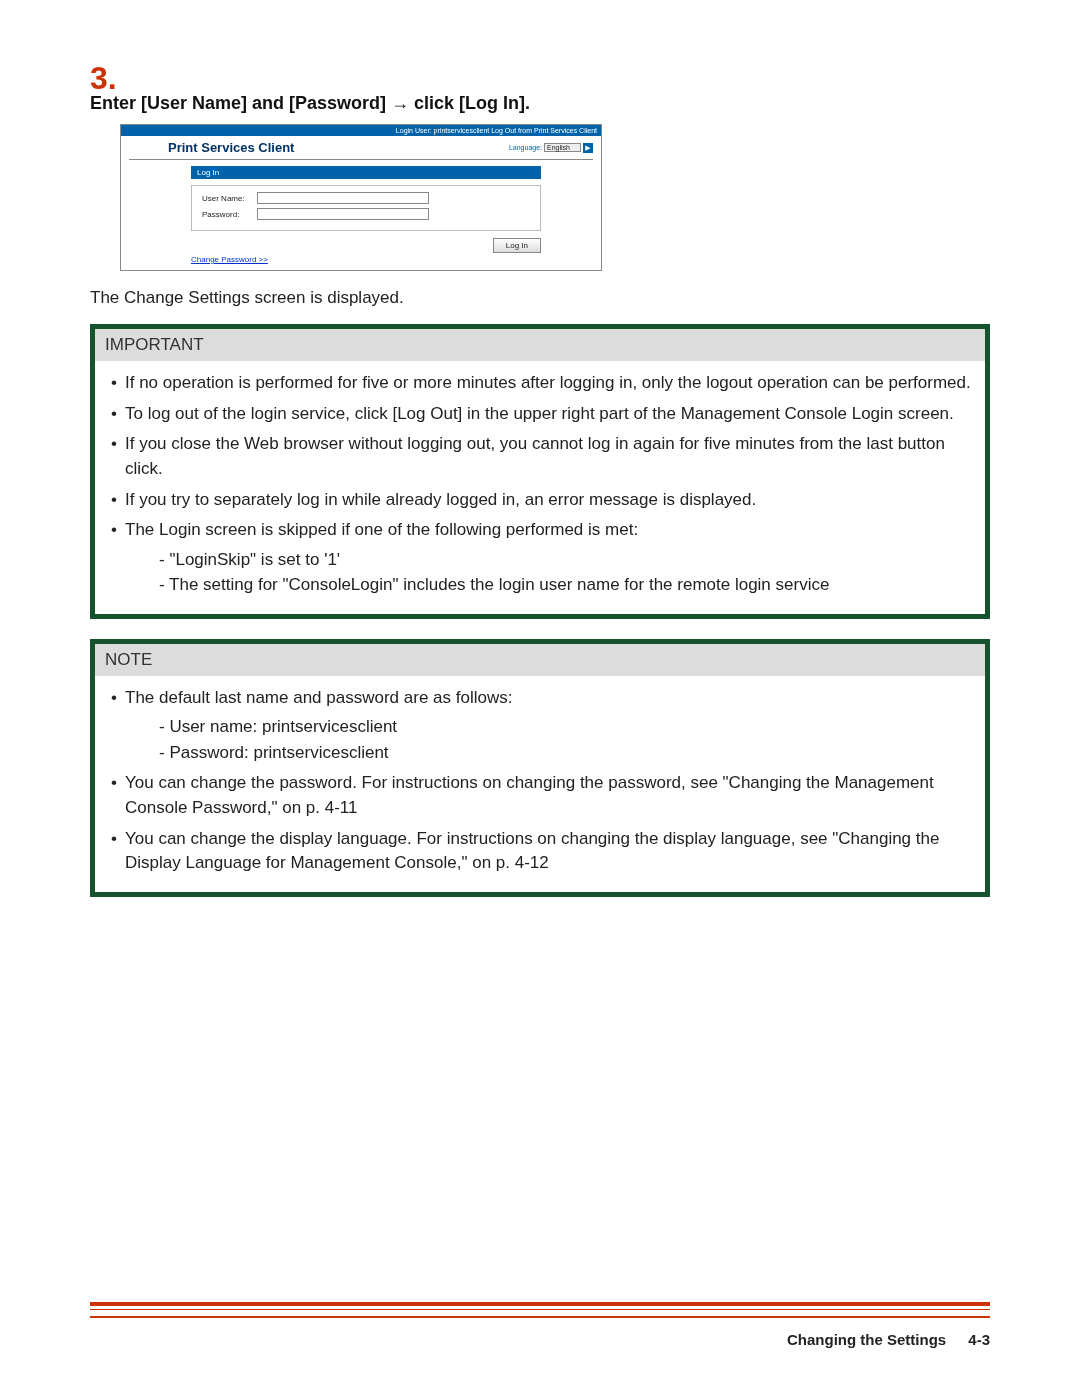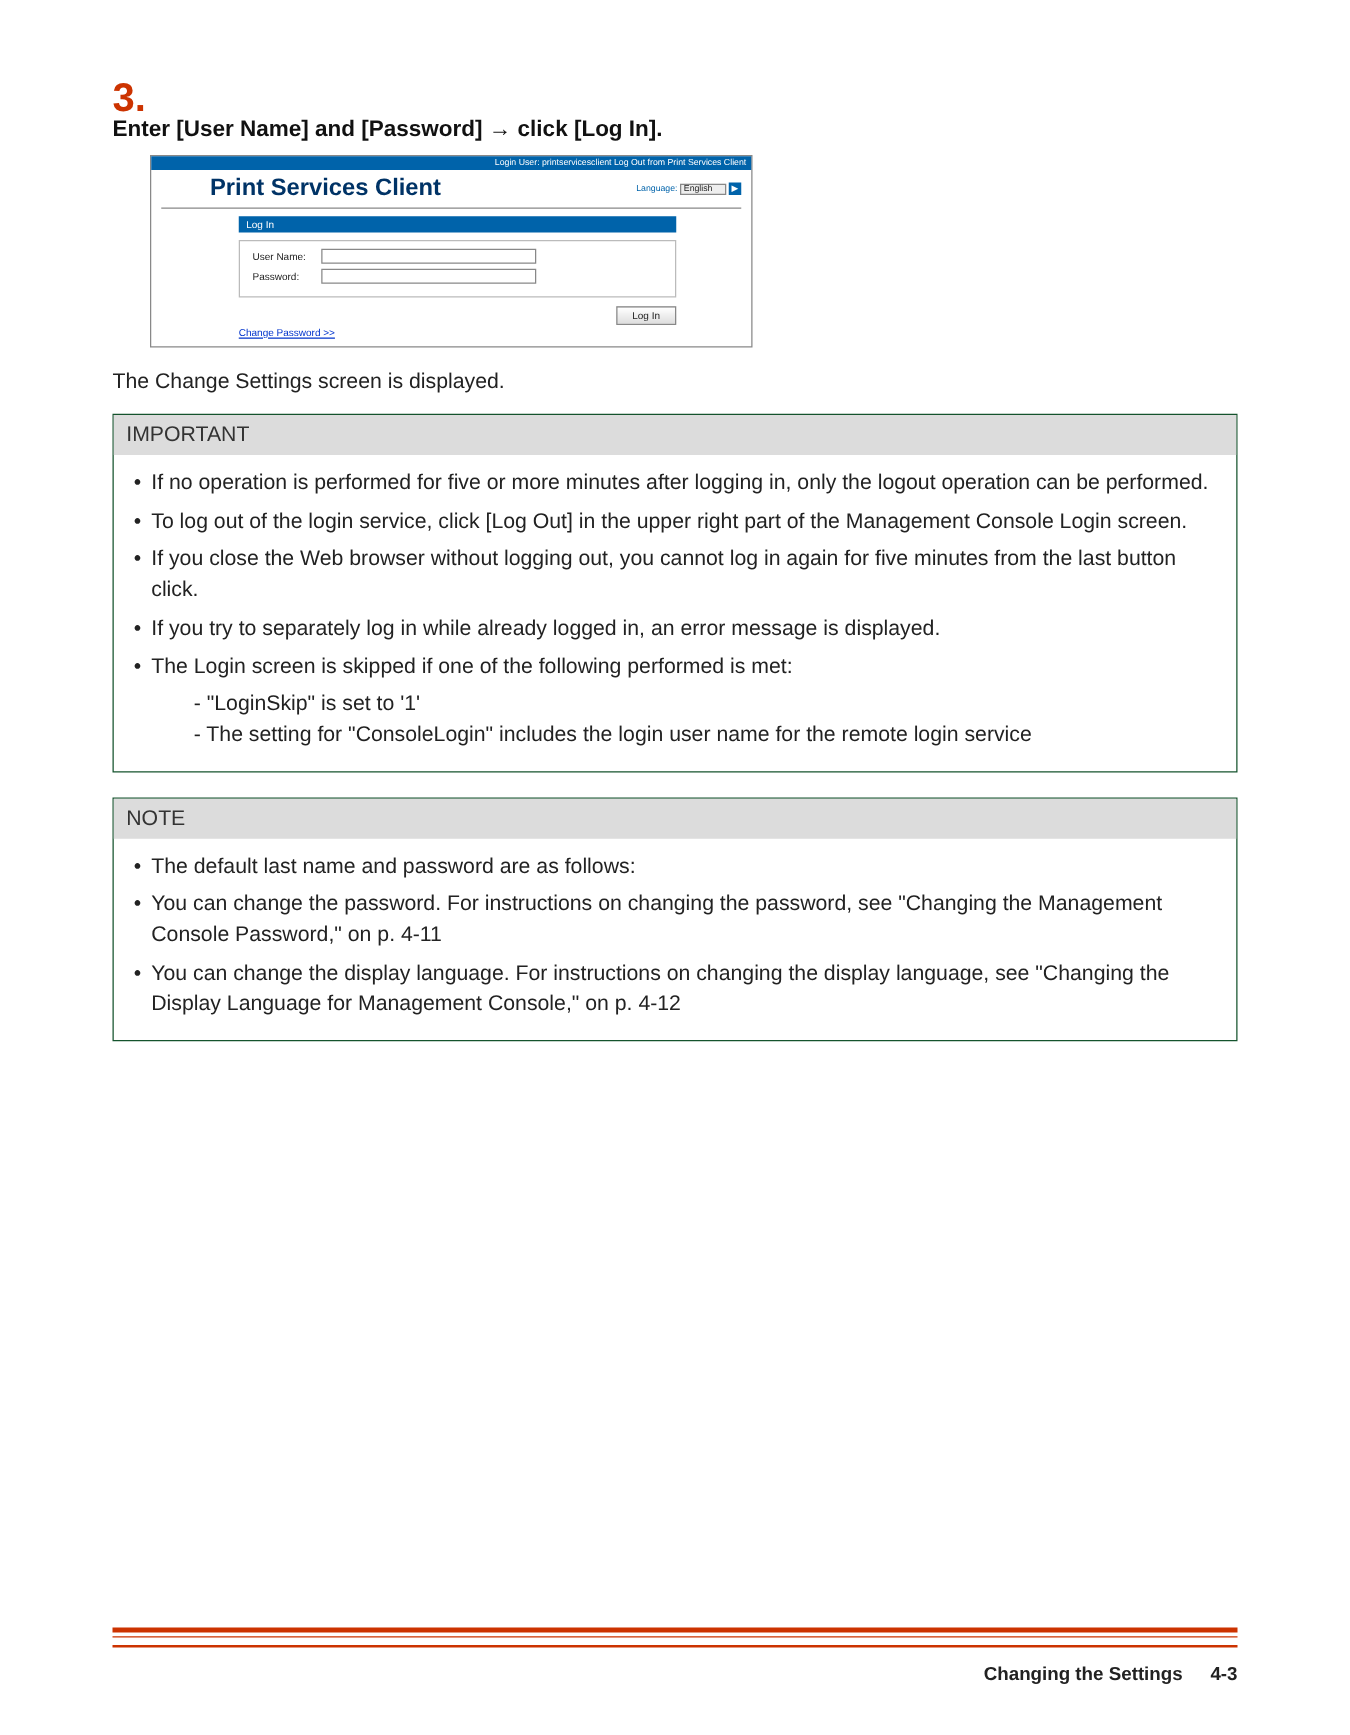--- a/index.html
+++ b/index.html
@@ -45,21 +45,21 @@
   }
   .shot-header {
     display: flex;
     justify-content: space-between;
     align-items: center;
     padding: 4px 8px 4px 8px;
   }
   .shot-title {
     color: #003366;
     font-weight: bold;
-    font-size: 19px;
+    font-size: 13px;
     padding-left: 39px;
   }
   .shot-lang {
     font-size: 7px;
     display: flex;
     align-items: center;
     gap: 2px;
   }
   .shot-lang-label { color: #0063aa; }
   .shot-lang-select {
@@ -116,21 +116,21 @@
     text-decoration: underline;
     font-size: 8px;
     margin: 2px 0 6px 70px;
   }
   .body-text {
     font-size: 17px;
     margin: 6px 0 14px 0;
     line-height: 1.35;
   }
   .box {
-    border: 1px solid #14532d;
+    border: 5px solid #14532d;
     margin-bottom: 20px;
   }
   .box-head {
     background: #dcdcdc;
     font-size: 17px;
     padding: 6px 10px;
     color: #333;
   }
   .box-body {
     padding: 6px 14px 10px 14px;
@@ -238,21 +238,24 @@
               <div class="subitem">The setting for "ConsoleLogin" includes the login user name for the remote login service</div>
             </div></li>
         </ul>
     </div>
   </div>
 
   <div class="box">
     <div class="box-head">NOTE</div>
     <div class="box-body">
       <ul class="bullets" id="note-list">
-          <li><span>The default last name and password are as follows:</span></li>
+          <li><span>The default last name and password are as follows:</span><div class="subitems">
+              <div class="subitem">User name: printservicesclient</div>
+              <div class="subitem">Password: printservicesclient</div>
+            </div></li>
           <li><span>You can change the password. For instructions on changing the password, see "Changing the Management Console Password," on p. 4-11</span></li>
           <li><span>You can change the display language. For instructions on changing the display language, see "Changing the Display Language for Management Console," on p. 4-12</span></li>
         </ul>
     </div>
   </div>
 </div>
 
 <div class="footer-bar">
     <div class="inner"></div>
   </div>

